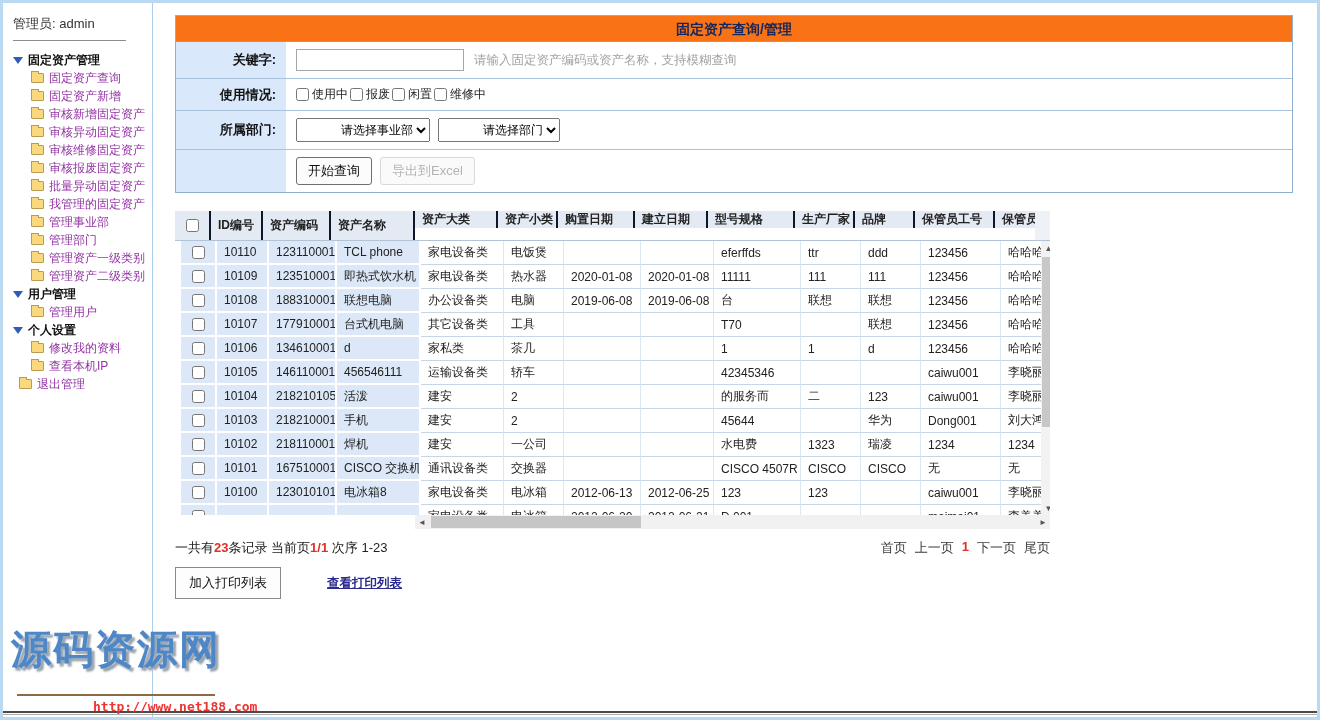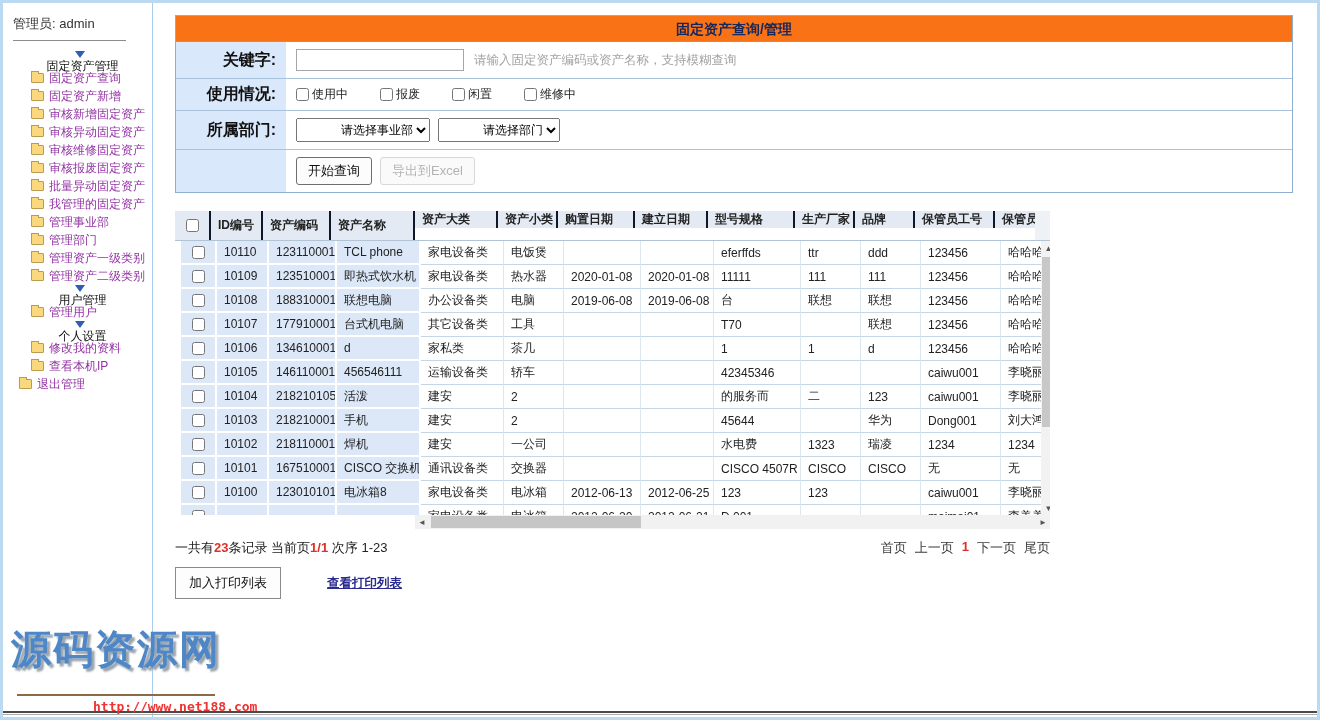--- a/index.html
+++ b/index.html
@@ -12,44 +12,44 @@
     position:relative; overflow:hidden;
     color:#222;
   }
   .layout { display:flex; height:100%; }
 
   
   .sidebar { width:150px; flex:none; padding:12px 0 0 10px; border-right:1px solid #a9cdea; }
   .admin { font-size:13px; color:#333; }
   .admin-divider { border-bottom:1px solid #8c8c8c; width:113px; margin:7px 0 10px 0; }
   .tree-row { display:flex; align-items:center; height:18px; font-size:12px; cursor:default; white-space:nowrap; }
-  .tree-row.root { font-weight:normal; color:#101010;flex-direction:column; }
+  .tree-row.root { font-weight:bold; color:#101010; }
   .tree-row.item { color:#9333a3; padding-left:18px; }
   .tree-row.root-item { color:#9333a3; padding-left:6px; }
   .tri { width:0; height:0; border-left:5px solid transparent; border-right:5px solid transparent;
          border-top:7px solid #2e5cb8; margin-right:5px; flex:none; }
   .folder { width:13px; height:10px; background:#f9d87e; border:1px solid #b99c52; border-radius:1px;
             margin-right:5px; position:relative; flex:none; }
   .folder::before { content:""; position:absolute; top:-3px; left:-1px; width:6px; height:2px;
             background:#f9d87e; border:1px solid #b99c52; border-bottom:none; }
 
   
   .main { flex:1; padding:12px 24px 0 22px; }
 
   .panel { border:1px solid #8fafd1; }
   .panel-title { background:#f97316; border-bottom:1px solid #7f9fc5; height:26px; line-height:26px;
                  text-align:center; font-weight:bold; font-size:14px; color:#15265a; }
   .form-row { display:flex; border-bottom:1px solid #a9c2dc; }
   .form-row:last-child { border-bottom:none; }
   .form-label { width:110px; flex:none; background:#d9e8fa; display:flex; align-items:center;
-                justify-content:flex-end; padding-right:10px; font-weight:bold; font-size:16px; color:#111; }
+                justify-content:flex-end; padding-right:10px; font-weight:bold; font-size:13px; color:#111; }
   .form-content { flex:1; display:flex; align-items:center; padding:7px 10px; background:#fff; font-size:12px; }
   .kw-input { width:168px; height:22px; border:1px solid #a6a6a6; padding:0 4px; font-size:12px; }
   .hint { color:#a3a3a3; font-size:12.5px; margin-left:10px; }
-  .cb-group { display:flex; gap:32px; align-items:center; }
+  .cb-group { display:flex; gap:2px; align-items:center; }
   .cb-group label { display:flex; align-items:center; gap:3px; font-size:12px; color:#222; }
   .cb-group input { width:13px; height:13px; margin:0; }
   select { height:24px; font-size:12px; margin-right:8px;padding-left:40px; }
   .btn { font-size:13px; padding:4px 11px; border:1px solid #6f6f6f; background:#fcfcfc; border-radius:3px; color:#111; }
   .btn.disabled { color:#b3b3b3; border-color:#d8d8d8; background:#fafafa; }
   .btn + .btn { margin-left:8px; }
 
   
   .table-region { margin-top:18px; width:875px; }
   .tbl-head { display:flex; height:30px; border-bottom:1px solid #b3c3d6; }

